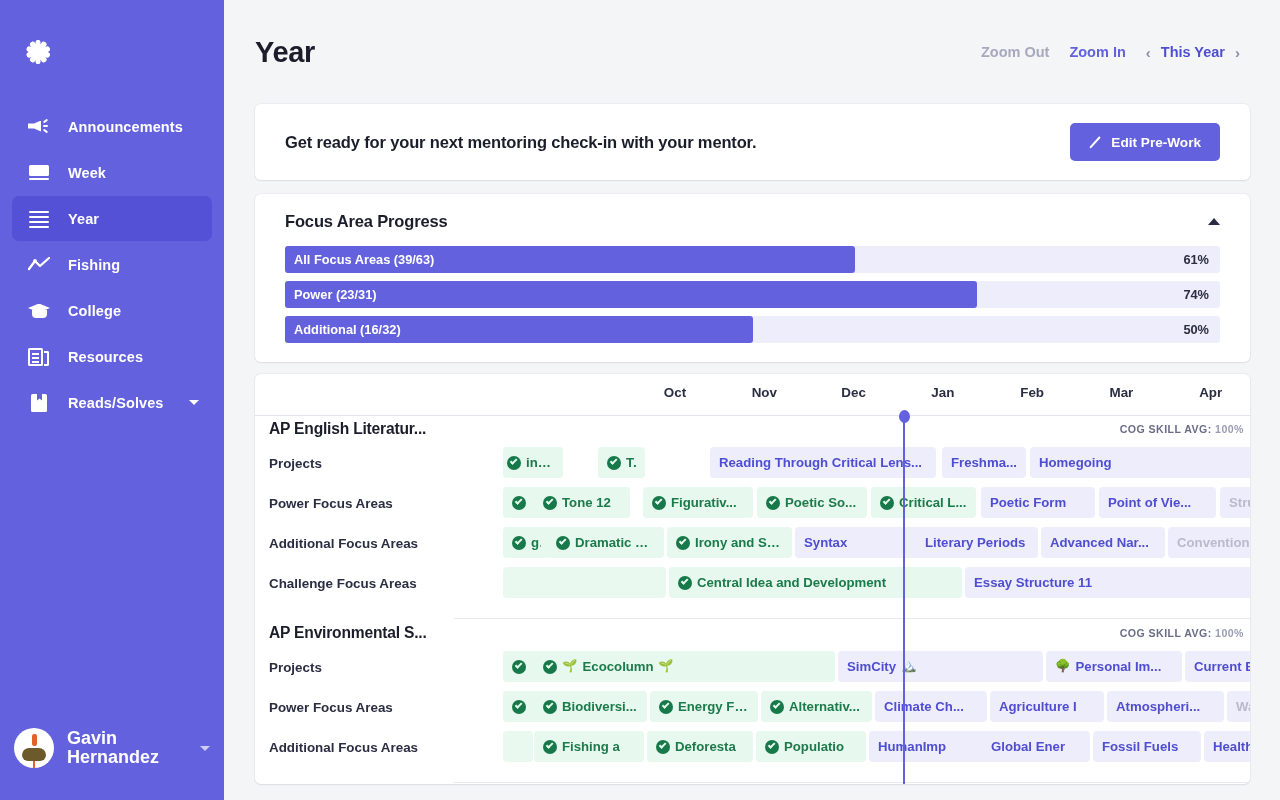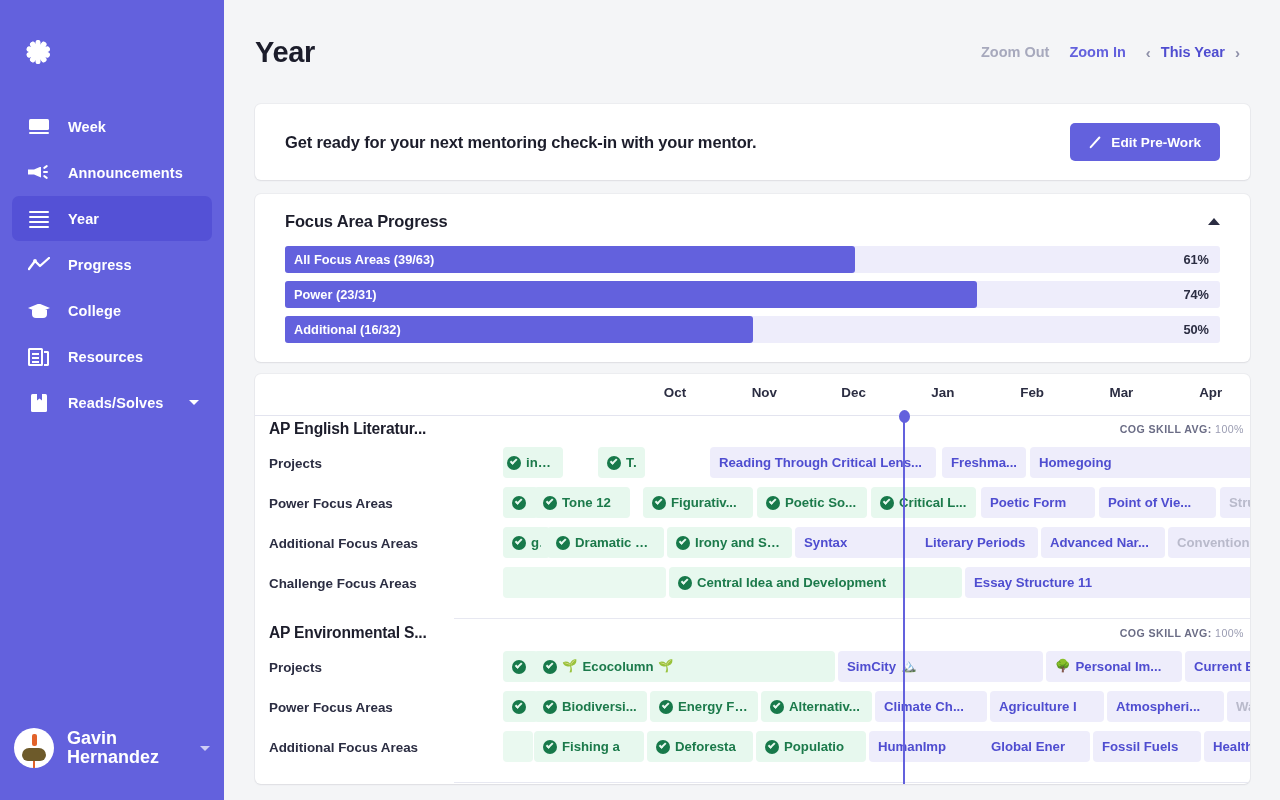--- a/index.html
+++ b/index.html
@@ -133,21 +133,21 @@
   #months { height:42px; position:relative; border-bottom:1px solid #e3e4ef; }
   .month { position:absolute; top:11px; font-size:13.4px; font-weight:bold; color:#2b2d42; transform:translateX(-50%); }
 
   #today-line { position:absolute; top:42px; width:2px; background:#6361dd; z-index:4; }
   #today-dot  { position:absolute; width:11px; height:13px; background:#6361dd; border-radius:50%; z-index:5; }
 
   .course { position:relative; }
   .course-head { position:relative; height:28px; }
   .course-name { position:absolute; left:14px; top:4px; font-size:15.6px; font-weight:bold; letter-spacing:-.2px; }
   .cog { position:absolute; right:6px; top:7px; font-size:10.6px; font-weight:bold; color:#6a6c85; letter-spacing:.45px; }
-  .cog em { font-style:normal; color:#9a9cb2; font-weight:normal;text-align:right; }
+  .cog em { font-style:normal; color:#9a9cb2; font-weight:bold;text-align:right; }
 
   .track-row { position:relative; height:40px; }
   .row-label { position:absolute; left:14px; top:0; line-height:40px; font-size:13.4px; font-weight:bold; color:#2b2d42; }
   .lane { position:absolute; left:199px; right:0; top:3px; height:34px; }
   .pill {
     position:absolute; top:0; height:31px; border-radius:4px;
     display:flex; align-items:center; gap:5px;
     padding:0 9px; font-size:13.2px; font-weight:bold;
     white-space:nowrap; overflow:hidden; cursor:pointer;
   }
@@ -178,37 +178,37 @@
         <i style="transform: rotate(180deg);"></i>
         <i style="transform: rotate(216deg);"></i>
         <i style="transform: rotate(252deg);"></i>
         <i style="transform: rotate(288deg);"></i>
         <i style="transform: rotate(324deg);"></i>
       </div>
   </div>
 
   <nav id="nav">
       <div class="nav-item">
+        <span class="nav-ico"><span class="ic-mega"><span class="horn"></span><span class="wv w1"></span><span class="wv w2"></span><span class="wv w3"></span></span></span>
+        <span class="nav-label">Announcements</span>
+      </div>
+      <div class="nav-item">
         <span class="nav-ico"><span class="ic-week"><span class="b1"></span><span class="b2"></span></span></span>
         <span class="nav-label">Week</span>
-      </div>
-      <div class="nav-item">
-        <span class="nav-ico"><span class="ic-mega"><span class="horn"></span><span class="wv w1"></span><span class="wv w2"></span><span class="wv w3"></span></span></span>
-        <span class="nav-label">Announcements</span>
       </div>
       <div class="nav-item active">
         <span class="nav-ico"><span class="ic-year"><span></span><span></span><span></span><span></span></span></span>
         <span class="nav-label">Year</span>
       </div>
       <div class="nav-item">
         <span class="nav-ico"><span class="ic-prog"><svg width="22" height="16" viewBox="0 0 22 16">
               <polyline points="1,12 7,4 12,9 21,1" fill="none" stroke="#fff" stroke-width="2.3" stroke-linejoin="round" stroke-linecap="round"></polyline>
               <circle cx="7" cy="4" r="1.9" fill="#fff"></circle>
             </svg></span></span>
-        <span class="nav-label">Progress</span>
+        <span class="nav-label">Fishing</span>
       </div>
       <div class="nav-item">
         <span class="nav-ico"><span class="ic-coll"><span class="cap"></span><span class="base"></span></span></span>
         <span class="nav-label">College</span>
       </div>
       <div class="nav-item">
         <span class="nav-ico"><span class="ic-res"><span class="sh"></span><span class="bk"></span><span class="ln l1"></span><span class="ln l2"></span><span class="ln l3"></span></span></span>
         <span class="nav-label">Resources</span>
       </div>
       <div class="nav-item">

